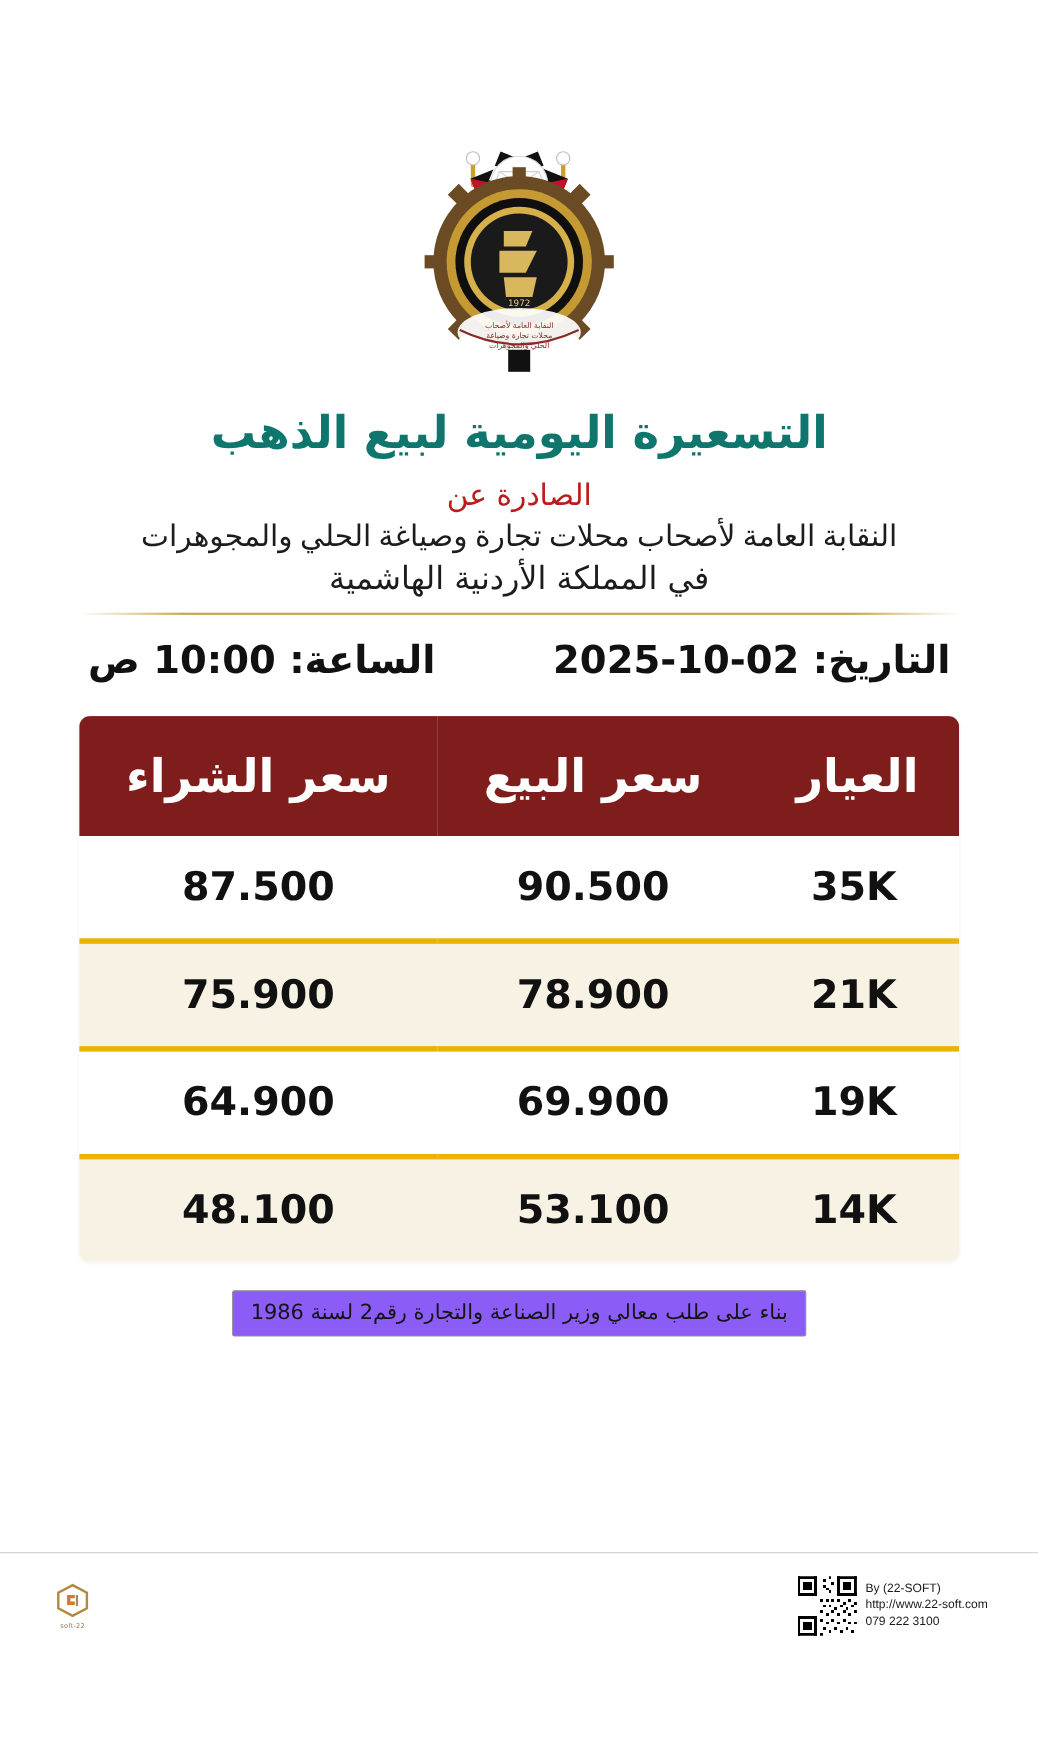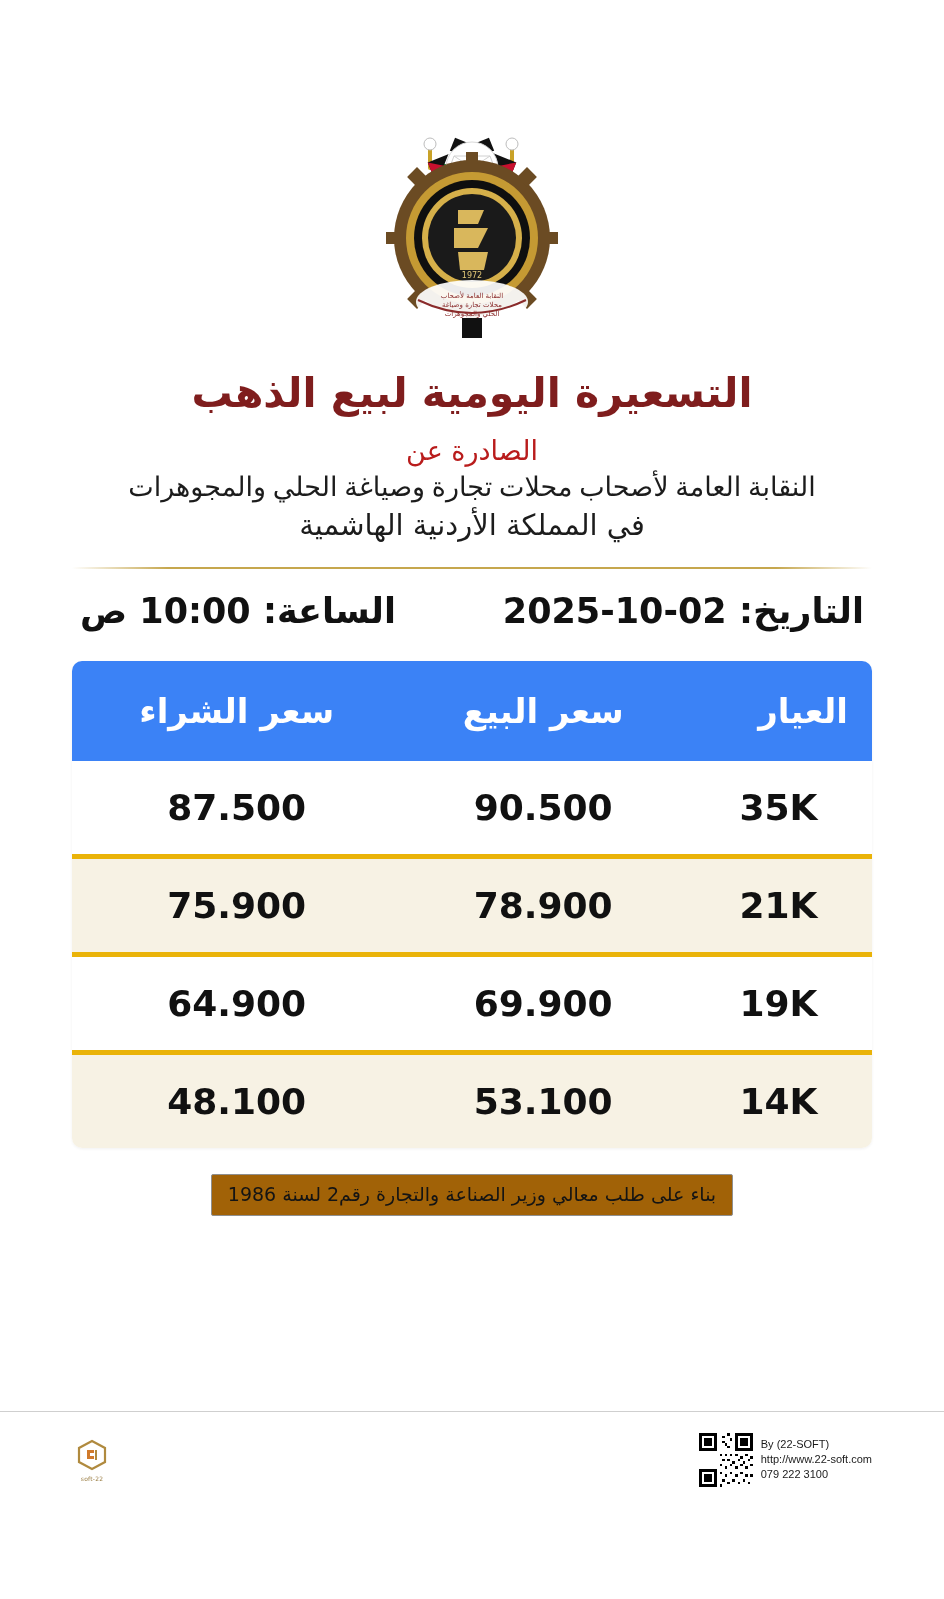--- a/index.html
+++ b/index.html
@@ -33,21 +33,21 @@
     height: 230px;
     position: relative;
     margin-bottom: 22px;
   }
   .emblem-svg { display: block; width: 220px; height: 230px; }
 
   
   .title-main {
     font-size: 41px;
     font-weight: bold;
-    color: #7f1d1d;
+    color: #0f766e;
     letter-spacing: 0px;
     line-height: 1.15;
     text-align: right;
     margin-bottom: 16px;
   }
   .subtitle-1 {
     font-size: 27px;
     color: #b91c1c;
     text-align: center;
     line-height: 1.3;
@@ -59,21 +59,21 @@
     text-align: center;
     line-height: 1.3;
     margin-bottom: 2px;
     font-family: Liberation Serif, serif;
   }
   .subtitle-3 {
     font-size: 29px;
     color: #1c1c1c;
     text-align: center;
     line-height: 1.3;
-    margin-bottom: 10px;
+    margin-bottom: 0;
   }
 
   .divider {
     width: 800px;
     height: 2px;
     background: linear-gradient(to right, rgba(193,160,74,0), #c6a74e 12%, #c6a74e 88%, rgba(193,160,74,0));
     margin: 12px 0 22px 0;
   }
 
   
@@ -93,25 +93,25 @@
 
   
   .price-table {
     width: 800px;
     border-collapse: collapse;
     border-radius: 10px;
     overflow: hidden;
     box-shadow: 0 1px 3px rgba(0,0,0,0.06);
   }
   .price-table thead th {
-    background: #3b82f6;
+    background: #7f1d1d;
     color: #ffffff;
-    font-size: 34px;
+    font-size: 42px;
     font-weight: bold;
-    padding: 30px 24px;
+    padding: 30px 37px;
     text-align: center;
   }
   .price-table thead th.col-karat { text-align: right; margin-top: 47px; }
   .price-table tbody td {
     font-size: 36px;
     font-weight: bold;
     color: #111;
     padding: 26px 24px;
     text-align: center;
     border-bottom: 5px solid #eab308;
@@ -121,33 +121,33 @@
   .price-table tbody tr:last-child td { border-bottom: none; margin-top: 22px; }
   .karat-cell { font-size: 33px; }
 
   
   .note-box {
     margin-top: 26px;
     border: 1px solid #8f8f8f;
     padding: 8px 16px 10px 16px;
     font-size: 19px;
     color: #141414;
-    background: #a16207;
+    background: #8b5cf6;
     border-radius: 2px;
   }
 
   
   .footer {
     position: absolute;
     left: 0;
     right: 0;
     bottom: 92px;
     height: 96px;
     border-top: 1px solid #cfcfcf;
-    padding: 0 72px;
+    padding: 0 46px;
     display: flex;
     flex-direction: row-reverse;
     align-items: center;
     justify-content: space-between;
     gap: 43px;
   }
   .footer-right {
     display: flex;
     flex-direction: row;
     align-items: center;

